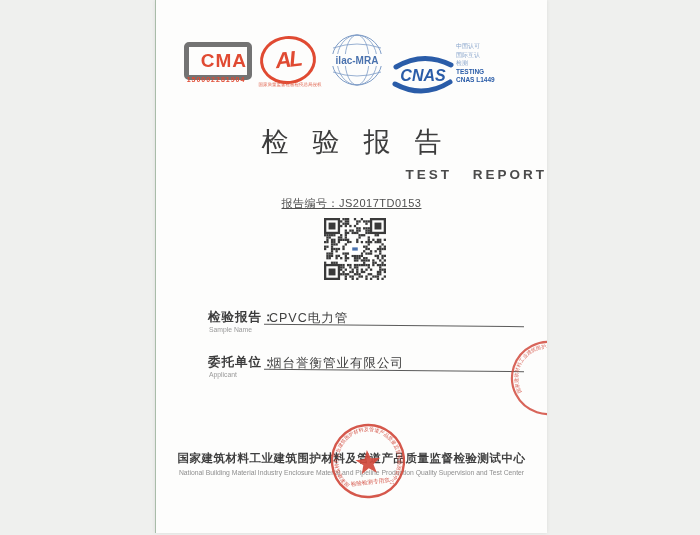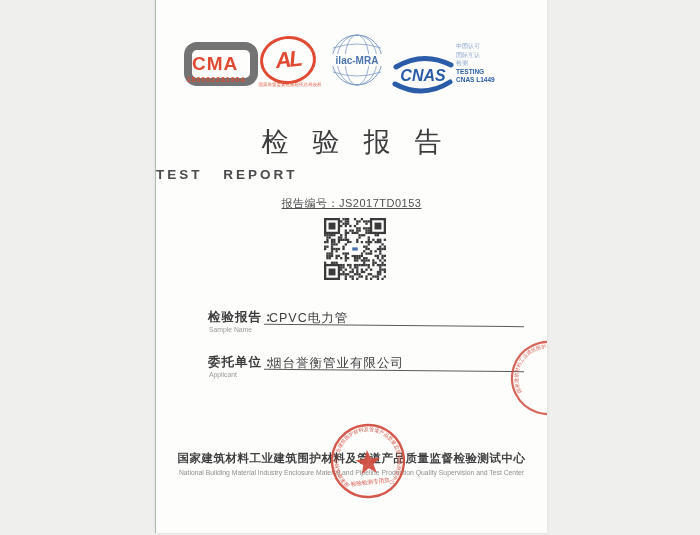--- a/index.html
+++ b/index.html
@@ -11,43 +11,43 @@
   .page{
     position:absolute;left:155px;top:0;width:391px;height:533px;
     background:#fdfdfc;overflow:hidden;
     border-left:1px solid #a9bca9;
     box-shadow:0 0 4px rgba(0,0,0,.08);
   }
   .abs{position:absolute;}
   
   .cma-box{
     left:28px;top:42px;width:58px;height:28px;
-    border:8px solid #737373;border-radius:13px;
-    display:flex;align-items:center;justify-content:flex-start;
+    border:5px solid #737373;border-radius:5px;
+    display:flex;align-items:center;justify-content:flex-end;
   }
   .cma-text{color:#e04a32;font-weight:bold;font-size:19px;letter-spacing:1px;}
   .cma-number{left:24px;top:76px;width:72px;text-align:center;color:#e04a32;
     font-size:7px;font-weight:bold;letter-spacing:1px;}
   .al-circle{
     left:104px;top:36px;width:50px;height:42px;
     border:3px solid #e04a32;border-radius:50%;
     display:flex;align-items:center;justify-content:center;transform:rotate(-6deg);
   }
   .al-text{color:#e04a32;font-weight:bold;font-style:italic;font-size:22px;letter-spacing:-2px;}
   .al-caption{left:94px;top:81px;width:80px;text-align:center;color:#e0614a;
     font-size:5px;transform:scale(.9);filter:blur(.3px);}
   .ilac-wrap{left:173px;top:31px;width:56px;height:58px;}
   .cnas-wrap{left:236px;top:55px;width:62px;height:40px;}
   .cnas-lines{left:300px;top:42px;width:60px;line-height:8.5px;}
   .cnas-line-cn{color:#8aa6cc;font-size:6px;}
   .cnas-line-en{color:#2a5ca8;font-size:6.5px;font-weight:bold;}
   
   .title-zh{left:0;top:124px;width:100%;text-align:center;color:#3d3d3d;
     font-size:27px;font-weight:normal;letter-spacing:24px;text-indent:24px;}
-  .title-en{left:0;top:167px;width:100%;text-align:left;color:#4b4b4b;
+  .title-en{left:0;top:167px;width:100%;text-align:right;color:#4b4b4b;
     font-size:13.5px;font-weight:bold;letter-spacing:3px;word-spacing:14px;}
   .report-no{left:0;top:196px;width:100%;text-align:center;color:#4f4f4f;
     font-size:11px;letter-spacing:.5px;text-decoration:underline;}
   
   .qr{left:168px;top:218px;width:62px;height:62px;}
   
   .frow{left:0;top:0;width:100%;height:40px;}
   .flabel{position:absolute;left:52px;top:0;font-size:12.5px;font-weight:bold;color:#3c3c3c;letter-spacing:1px;}
   .fsub{position:absolute;left:53px;top:17px;font-size:6.8px;color:#9a9a9a;}
   .fvalue{position:absolute;left:113px;top:1px;font-size:12.5px;color:#404040;letter-spacing:1px;}

